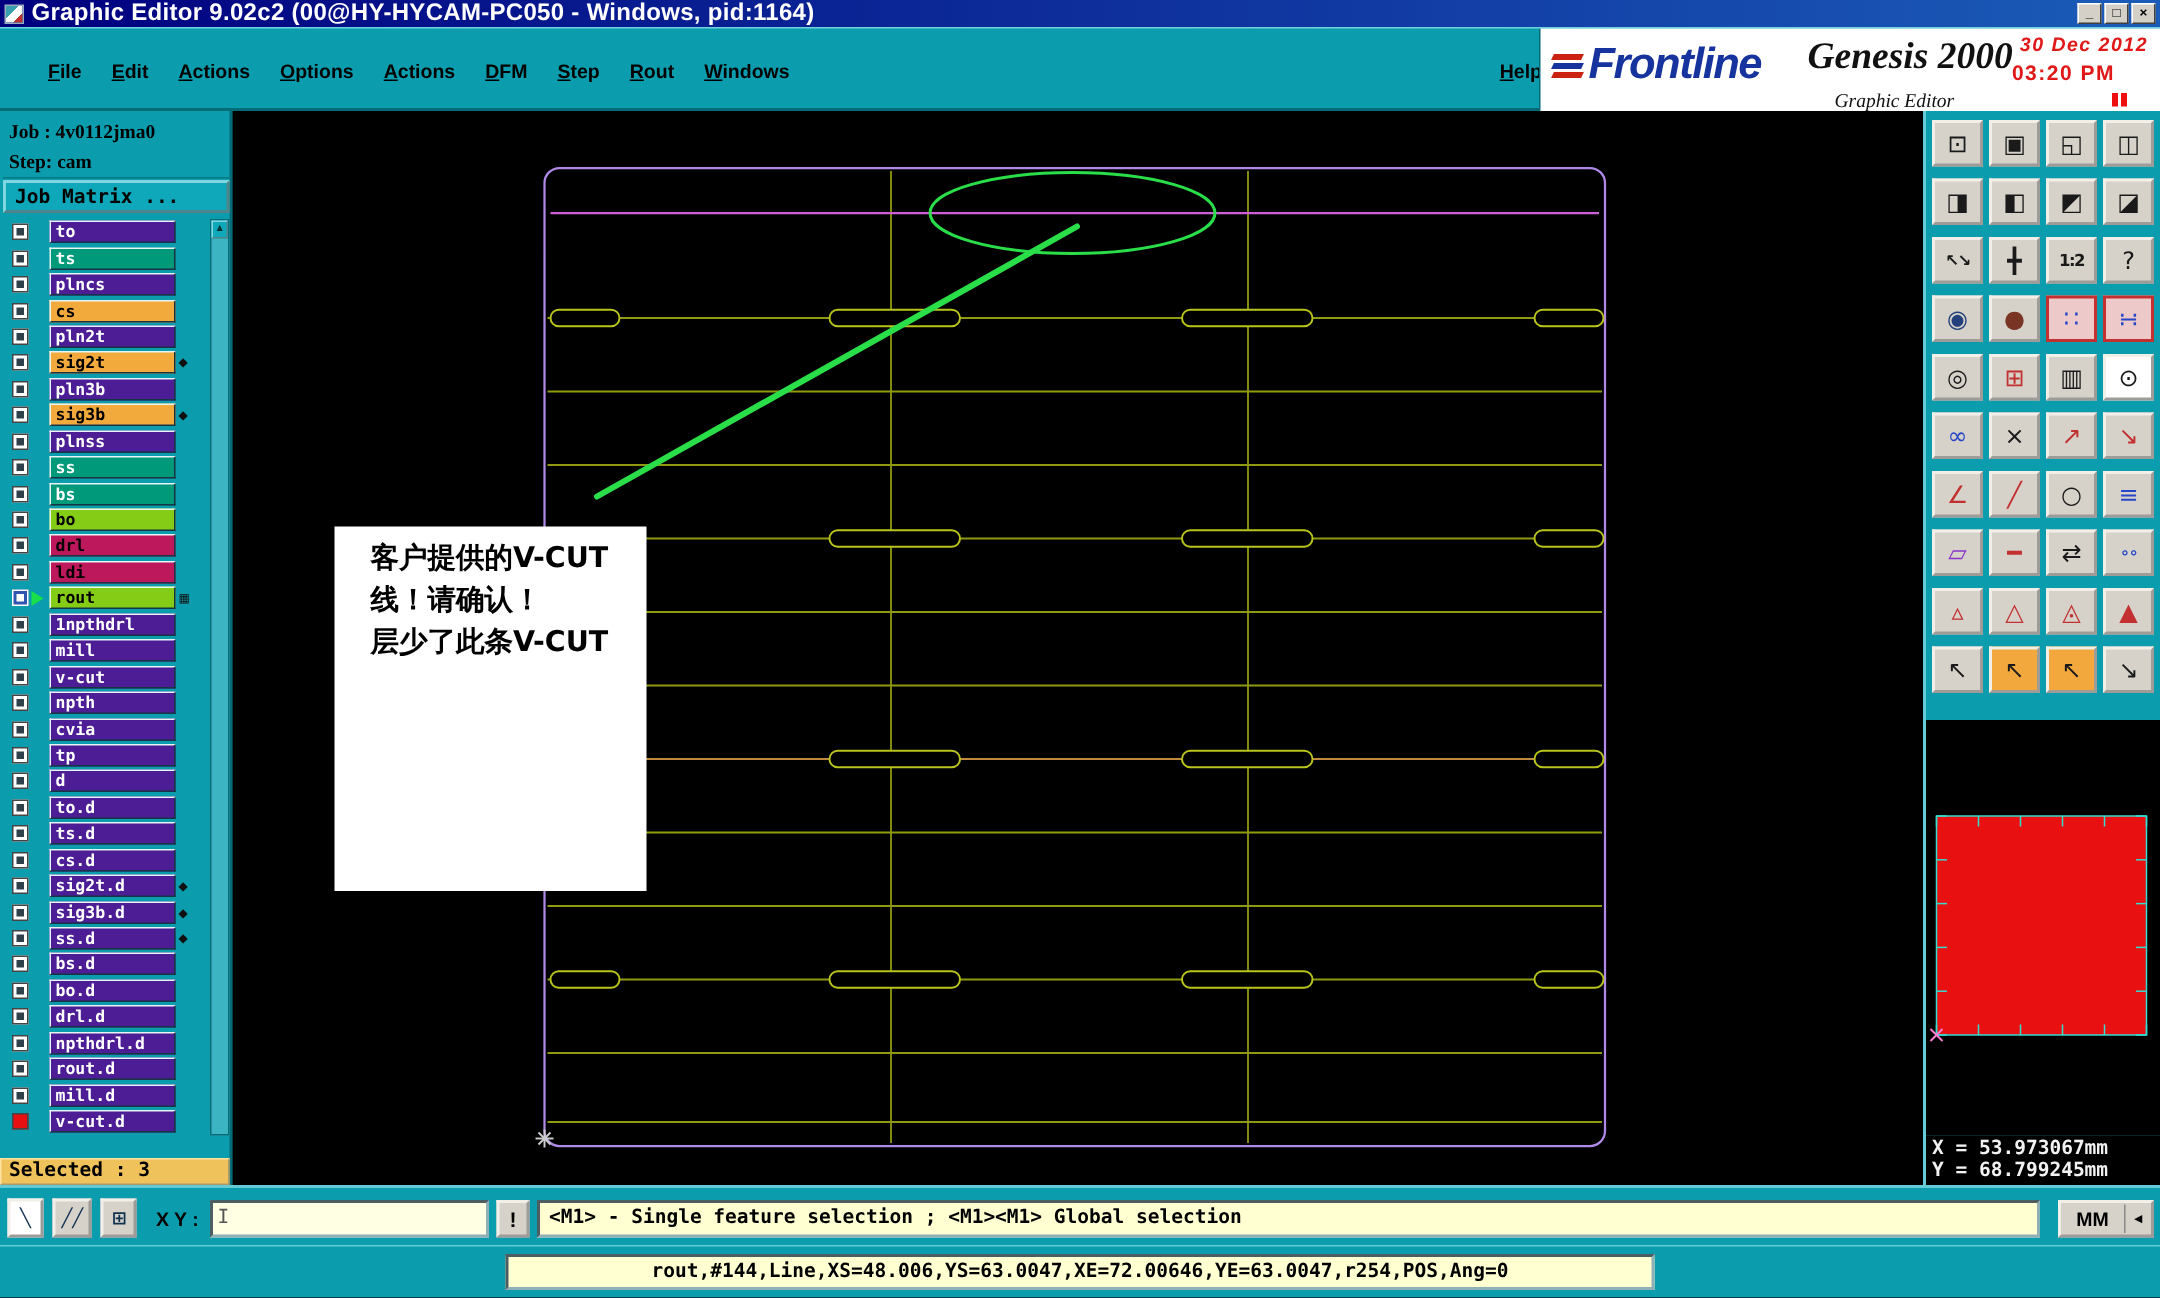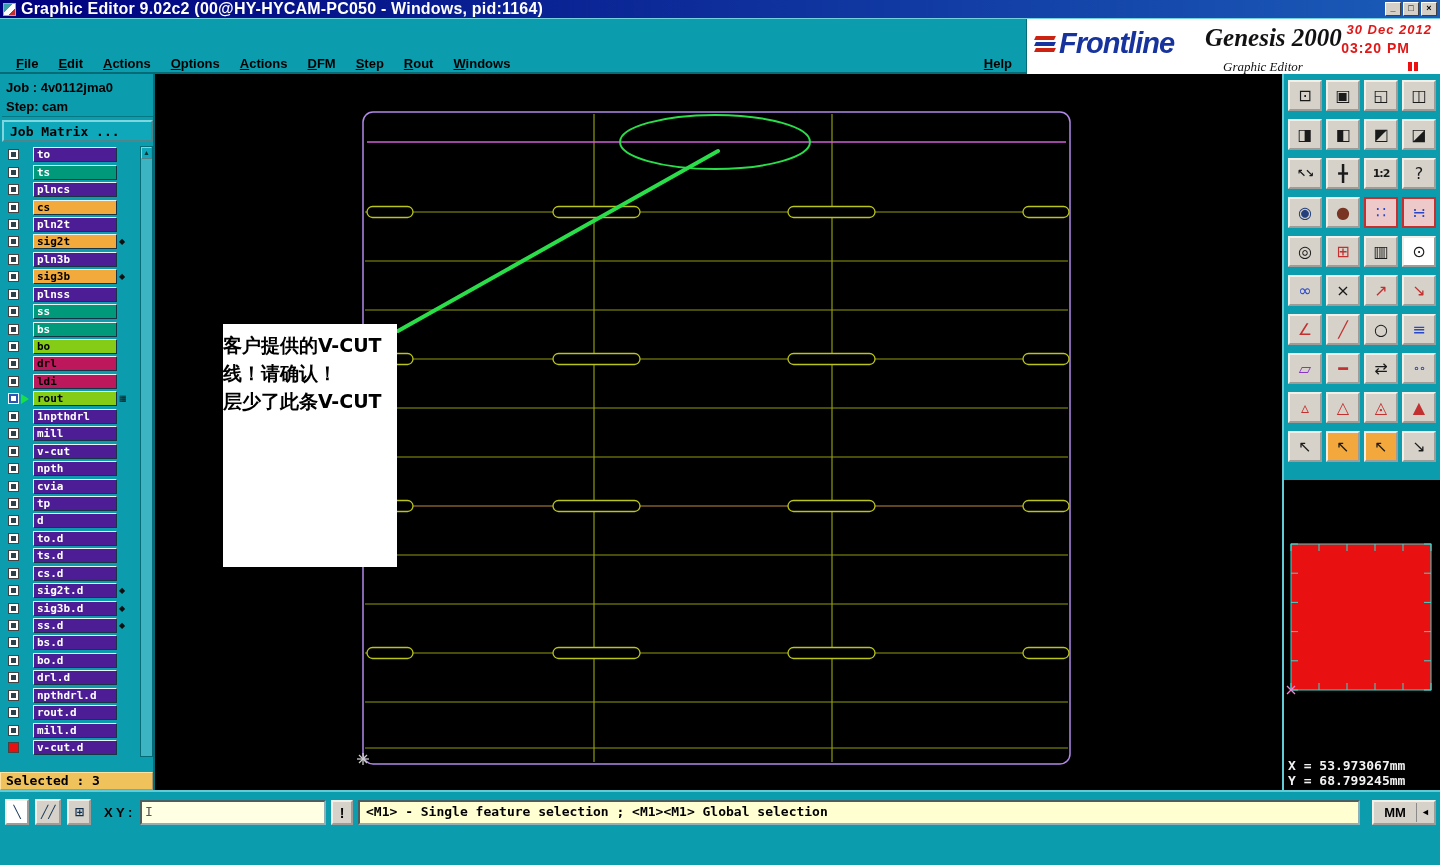--- a/index.html
+++ b/index.html
@@ -13,21 +13,21 @@
   .app-icon{width:13px;height:13px;border:1px solid #9ab;margin-right:5px;
     background:linear-gradient(135deg,#3aa0b0 0 38%,#ffffff 38% 70%,#c03030 70%);}
   .title-text{font-size:16px;font-weight:bold;letter-spacing:.2px;}
   .win-btns{margin-left:auto;display:flex;gap:2px;}
   .win-btn{width:16px;height:14px;background:#d4d0c8;border:1px solid;border-color:#fff #404040 #404040 #fff;
     font-size:9px;line-height:11px;text-align:center;color:#000;font-weight:bold;cursor:default;}
 
   
   .menubar{position:absolute;left:0;top:18px;width:1440px;height:56px;background:#0b9dae;
     border-top:1px solid #6fd2dc;border-bottom:2px solid #056b77;}
-  .menu-items{position:absolute;left:6px;top:0;height:56px;width:1018px;display:flex;align-items:center;margin-top:16px;}
+  .menu-items{position:absolute;left:22px;top:0;height:56px;width:1018px;display:flex;align-items:center;}
   .menu-item{font-size:13px;font-weight:bold;color:#000;padding:4px 10px;cursor:default;}
   .menu-item::first-letter{text-decoration:underline;}
   .menu-help{margin-left:auto;font-size:13px;font-weight:bold;color:#000;padding:4px 12px;cursor:default;}
   .menu-help::first-letter{text-decoration:underline;}
   .brand{position:absolute;right:0;top:0;width:414px;height:56px;background:#ffffff;border-left:1px solid #056b77;}
   .logo-stripes{position:absolute;left:8px;top:17px;width:20px;}
   .logo-stripes div{height:4px;margin-bottom:2px;transform:skewX(-25deg);}
   .stripe-r{background:#cc2212;} .stripe-b{background:#16339e;}
   .logo-text{position:absolute;left:32px;top:8px;font-size:29px;font-weight:bold;font-style:italic;color:#16339e;
     font-family:"Liberation Sans",sans-serif;letter-spacing:-1px;}
@@ -35,21 +35,21 @@
     font-family:"Liberation Serif",serif;white-space:nowrap;}
   .app-sub{position:absolute;left:196px;top:40px;font-size:13px;font-weight:normal;font-style:italic;color:#111;
     font-family:"Liberation Serif",serif;}
   .brand-date{position:absolute;right:8px;top:3px;font-size:13px;font-weight:bold;font-style:italic;color:#e01818;letter-spacing:1px;}
   .brand-time{position:absolute;right:30px;top:21px;font-size:14px;font-weight:bold;color:#e01818;letter-spacing:1px;}
   .pause-icon{position:absolute;right:22px;top:43px;display:flex;gap:2px;}
   .pause-icon div{width:4px;height:9px;background:#ee1010;}
 
   
   .sidebar{position:absolute;left:0;top:74px;width:155px;height:716px;background:#0b9dae;border-right:2px solid #056b77;}
-  .job-line{font-family:Liberation Sans, sans-serif;font-weight:bold;font-size:13px;color:#000;padding:2px 4px;white-space:nowrap;}
+  .job-line{font-family:Liberation Serif, serif;font-weight:bold;font-size:13px;color:#000;padding:2px 4px;white-space:nowrap;}
   .job-panel{position:absolute;left:2px;top:4px;width:151px;border-bottom:1px solid #067884;}
   .matrix-btn{position:absolute;left:2px;top:46px;width:151px;height:22px;background:#0fa8ba;
     border:2px outset #7fd6de;font-family:"DejaVu Sans Mono",monospace;font-weight:bold;font-size:13px;
     text-align:left;padding-left:6px;color:#000;cursor:default;}
   .layers{position:absolute;left:2px;top:72px;width:151px;height:611px;}
   .layer-list{position:absolute;left:0;top:0;width:137px;height:611px;overflow:hidden;}
   .layer-row{height:17.45px;display:flex;align-items:center;position:relative;}
   .layer-check{width:11px;height:11px;margin-left:6px;background:#fff;border:1px solid #444;
     display:inline-block;position:relative;flex:none;cursor:pointer;}
   .layer-check.dot::after{content:"";position:absolute;left:2px;top:2px;width:5px;height:5px;background:#2e4049;}
@@ -67,22 +67,22 @@
   .layer-suffix{font-size:8px;color:#101010;margin-left:2px;flex:none;}
   .scrollbar{position:absolute;right:0;top:0;width:13px;height:611px;background:#3db4c2;border:1px solid #056b77;}
   .scroll-up{position:absolute;left:0;top:0;width:11px;height:12px;background:#0fa8ba;border:1px outset #7fd6de;
     font-size:7px;text-align:center;line-height:10px;color:#033;cursor:pointer;}
   .selected-bar{position:absolute;left:0;top:698px;width:153px;height:18px;background:#f0c25c;
     border:1px outset #ffe2a0;font-family:"DejaVu Sans Mono",monospace;font-weight:bold;font-size:13px;
     padding-left:5px;color:#000;line-height:15px;}
 
   
   .canvas{position:absolute;left:155px;top:74px;width:1127px;height:716px;background:#000;overflow:hidden;}
-  .annotation-box{position:absolute;left:68px;top:250px;width:174px;height:243px;background:#fff;z-index:5;
-    padding:7px 4px 0 0;}
+  .annotation-box{position:absolute;left:68px;top:277px;width:208px;height:243px;background:#fff;z-index:5;
+    padding:7px 4px 0 24px;}
   .annotation-line{display:block;font-size:19px;font-weight:bold;color:#000;line-height:28px;
     font-family:"DejaVu Sans",sans-serif;white-space:nowrap;}
 
   
   .rightpanel{position:absolute;left:1282px;top:74px;width:158px;height:716px;background:#0b9dae;border-left:2px solid #63cbd6;}
   .tool-grid{position:absolute;left:2px;top:2px;width:154px;display:flex;flex-wrap:wrap;}
   .tool-btn{width:34px;height:31px;margin:4px 2px;background:#d6d2ca;border:2px outset #f2efe9;
     display:flex;align-items:center;justify-content:center;padding:0;cursor:pointer;}
   .tool-glyph{font-size:16px;line-height:1;font-family:"DejaVu Sans",sans-serif;}
   .tool-glyph.small{font-size:11px;font-weight:bold;letter-spacing:-1px;}
@@ -544,14 +544,17 @@
       <span>I</span>
     </div>
     <button class="alert-btn">!</button>
     <div class="msg-box">&lt;M1&gt; - Single feature selection ; &lt;M1&gt;&lt;M1&gt; Global selection</div>
     <div class="units-btn">
       <span class="units-label">MM</span>
       <span class="units-arrow">◄</span>
     </div>
   </div>
 
+  <div class="statusbar">
+    <div class="status-box">rout,#144,Line,XS=48.006,YS=63.0047,XE=72.00646,YE=63.0047,r254,POS,Ang=0</div>
+  </div>
 
 </div>
 
 </body></html>

